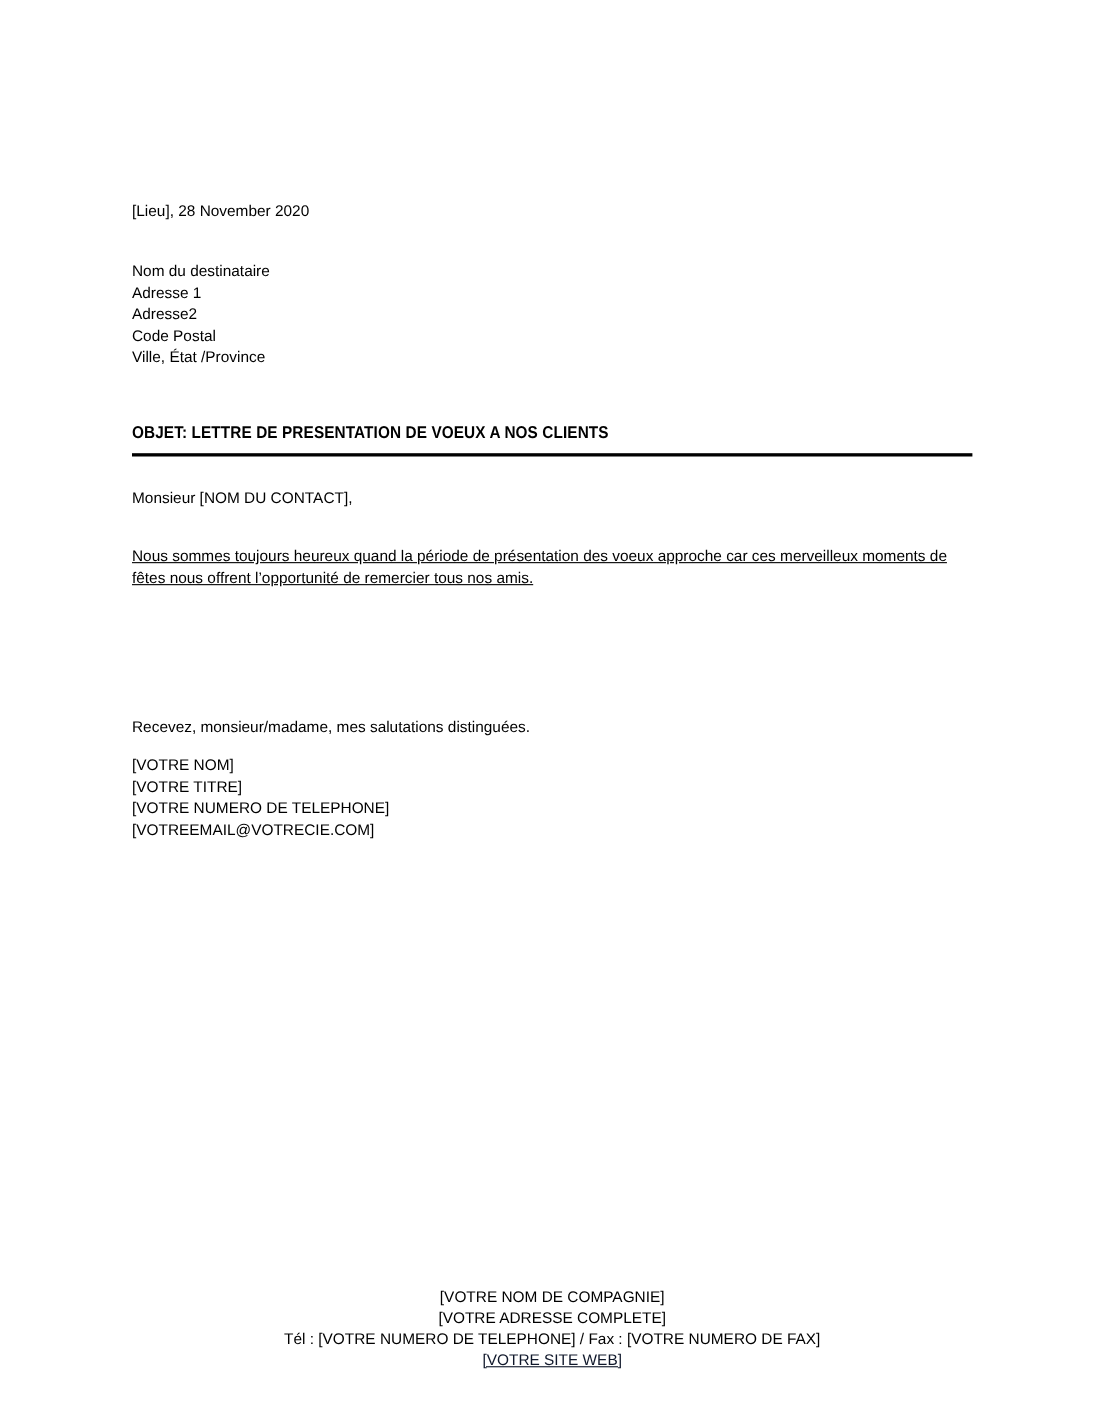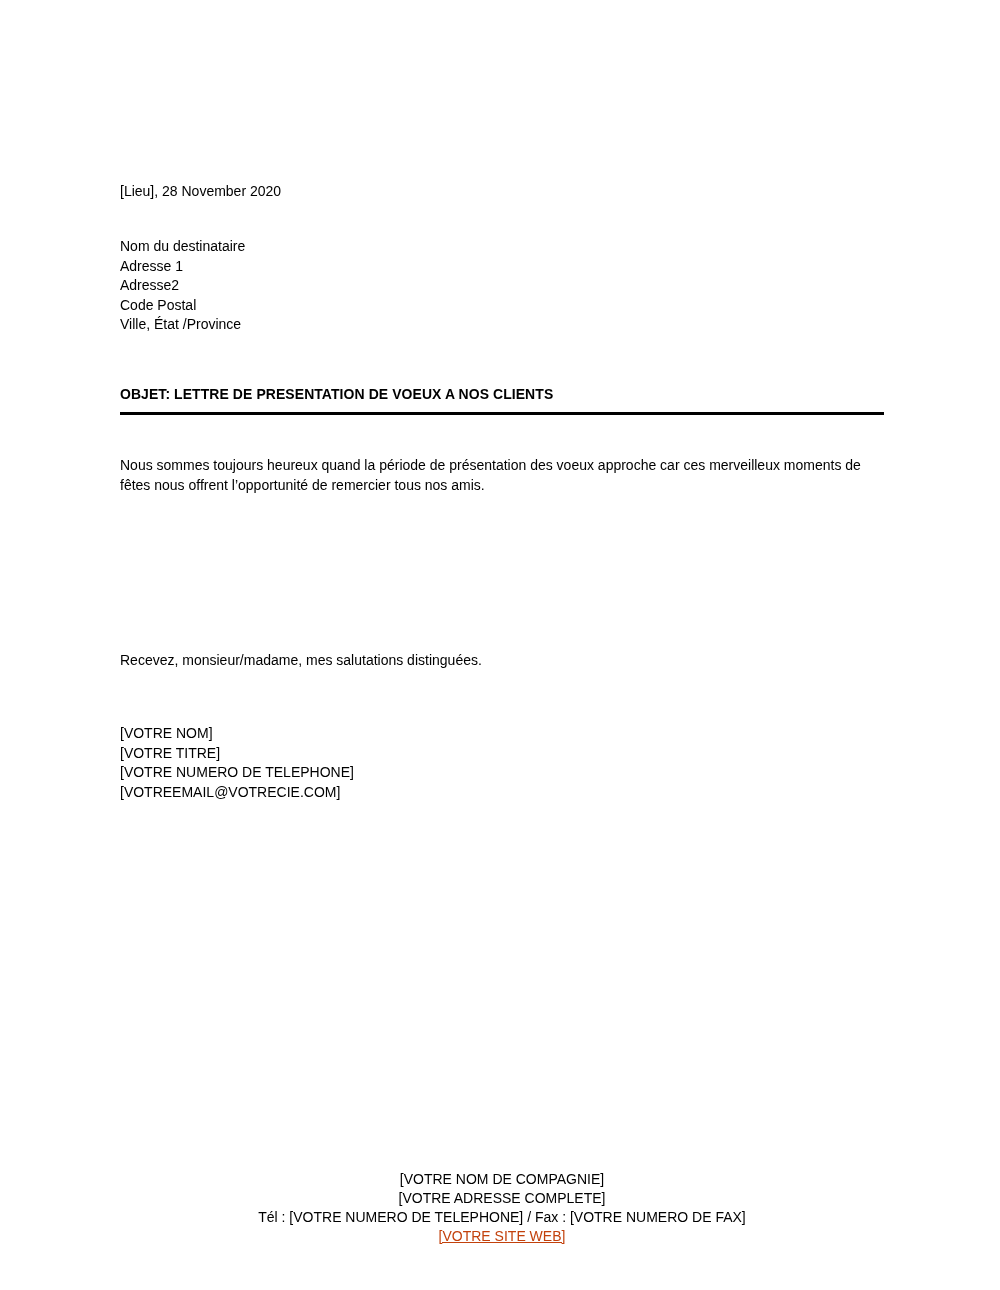--- a/index.html
+++ b/index.html
@@ -35,36 +35,36 @@
   }
   .subject-rule {
     position: absolute;
     top: 398px;
     left: 118px;
     width: 764px;
     height: 3px;
     background: #000000;
   }
   .salutation       { top: 428px; line-height: 20px; }
-  .paragraph-1      { top: 442px; line-height: 19.5px; }
+  .paragraph-1      { top: 482px; line-height: 19.5px; text-decoration: underline; }
   .paragraph-2      { top: 523px; line-height: 19.5px; }
   .wishes-line      { top: 578px; line-height: 20px; }
   .closing-line     { top: 636px; line-height: 20px; }
-  .signature-block  { top: 710px; line-height: 19.5px; }
+  .signature-block  { top: 672px; line-height: 19.5px; }
   .footer {
     position: absolute;
     top: 1156px;
     left: 0;
     width: 1000px;
     text-align: center;
     line-height: 19px;
   }
   .footer .company { font-weight: normal; }
   .footer a.site-link {
-    color: #c2410c;
+    color: #0f172a;
     text-decoration: underline;
     cursor: pointer;
   }
 </style>
 </head>
 <body>
 
 <div class="page">
 
   <div class="content-abs date-line">[Lieu], 28 November 2020</div>
@@ -76,20 +76,21 @@
     <div>Code Postal</div>
     <div>Ville, État /Province</div>
   </div>
 
   <div class="content-abs subject-line">
     <span class="subject-text">OBJET: LETTRE DE PRESENTATION DE VOEUX A NOS CLIENTS</span>
   </div>
 
   <div class="subject-rule"></div>
 
+  <div class="content-abs salutation">Monsieur [NOM DU CONTACT],</div>
 
   <div class="content-abs paragraph-1">Nous sommes toujours heureux quand la période de présentation des voeux approche car ces merveilleux moments de fêtes nous offrent l’opportunité de remercier tous nos amis.</div>
 
 
 
   <div class="content-abs closing-line">Recevez, monsieur/madame, mes salutations distinguées.</div>
 
   <div class="content-abs signature-block">
     <div>[VOTRE NOM]</div>
     <div>[VOTRE TITRE]</div>

